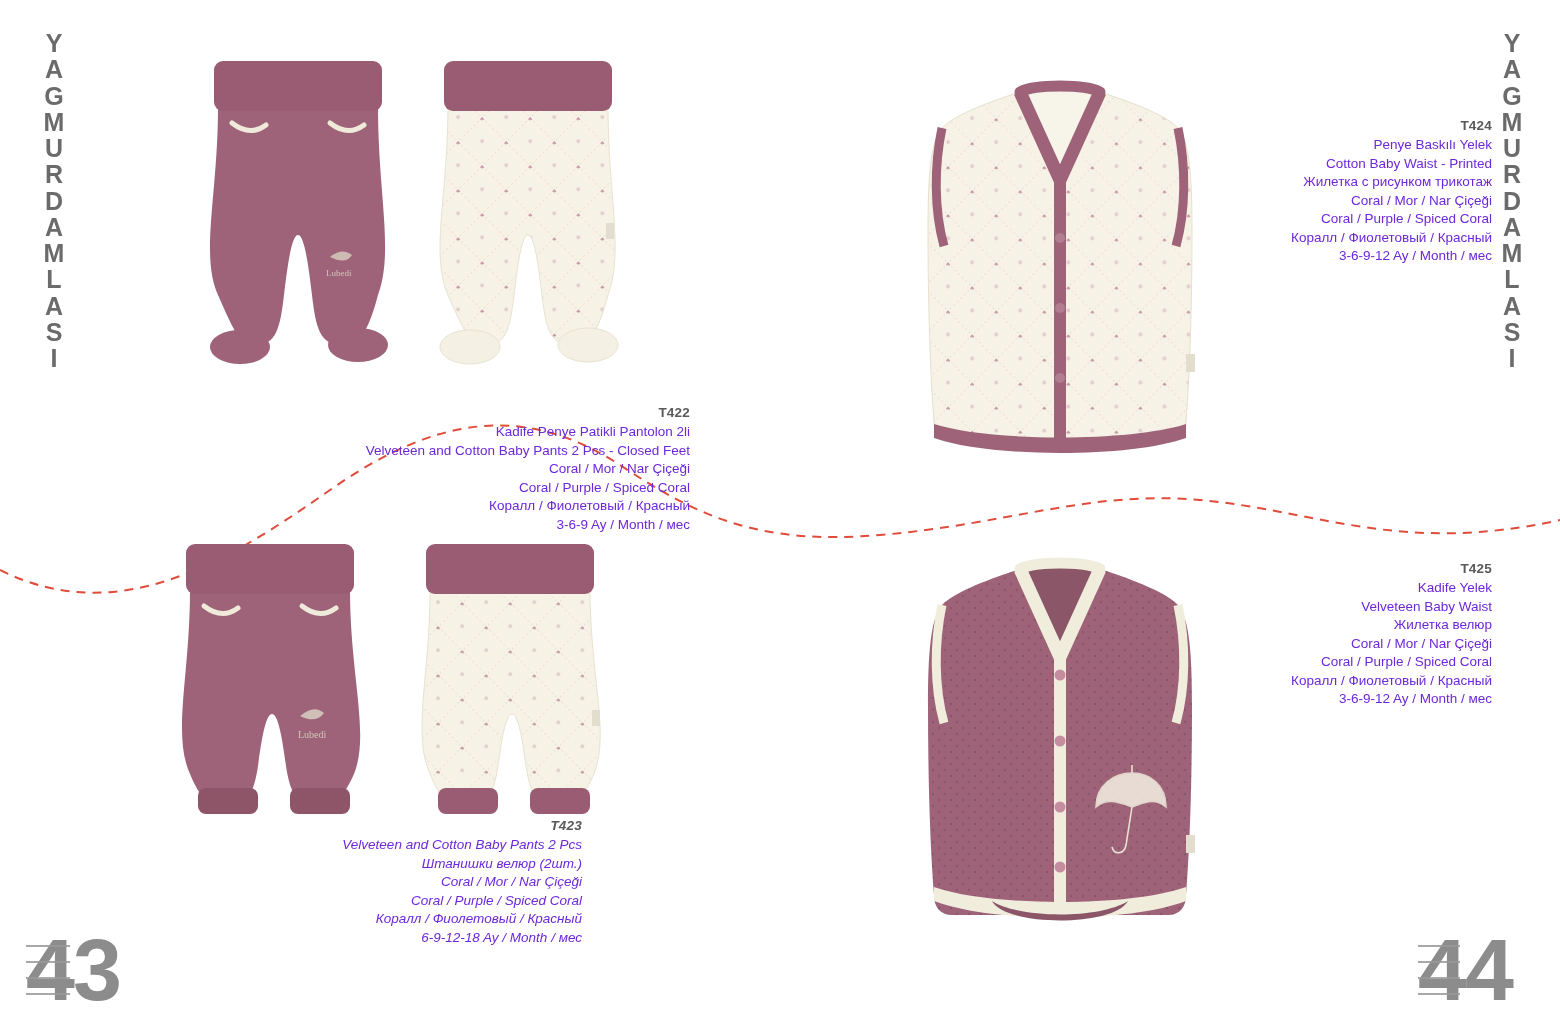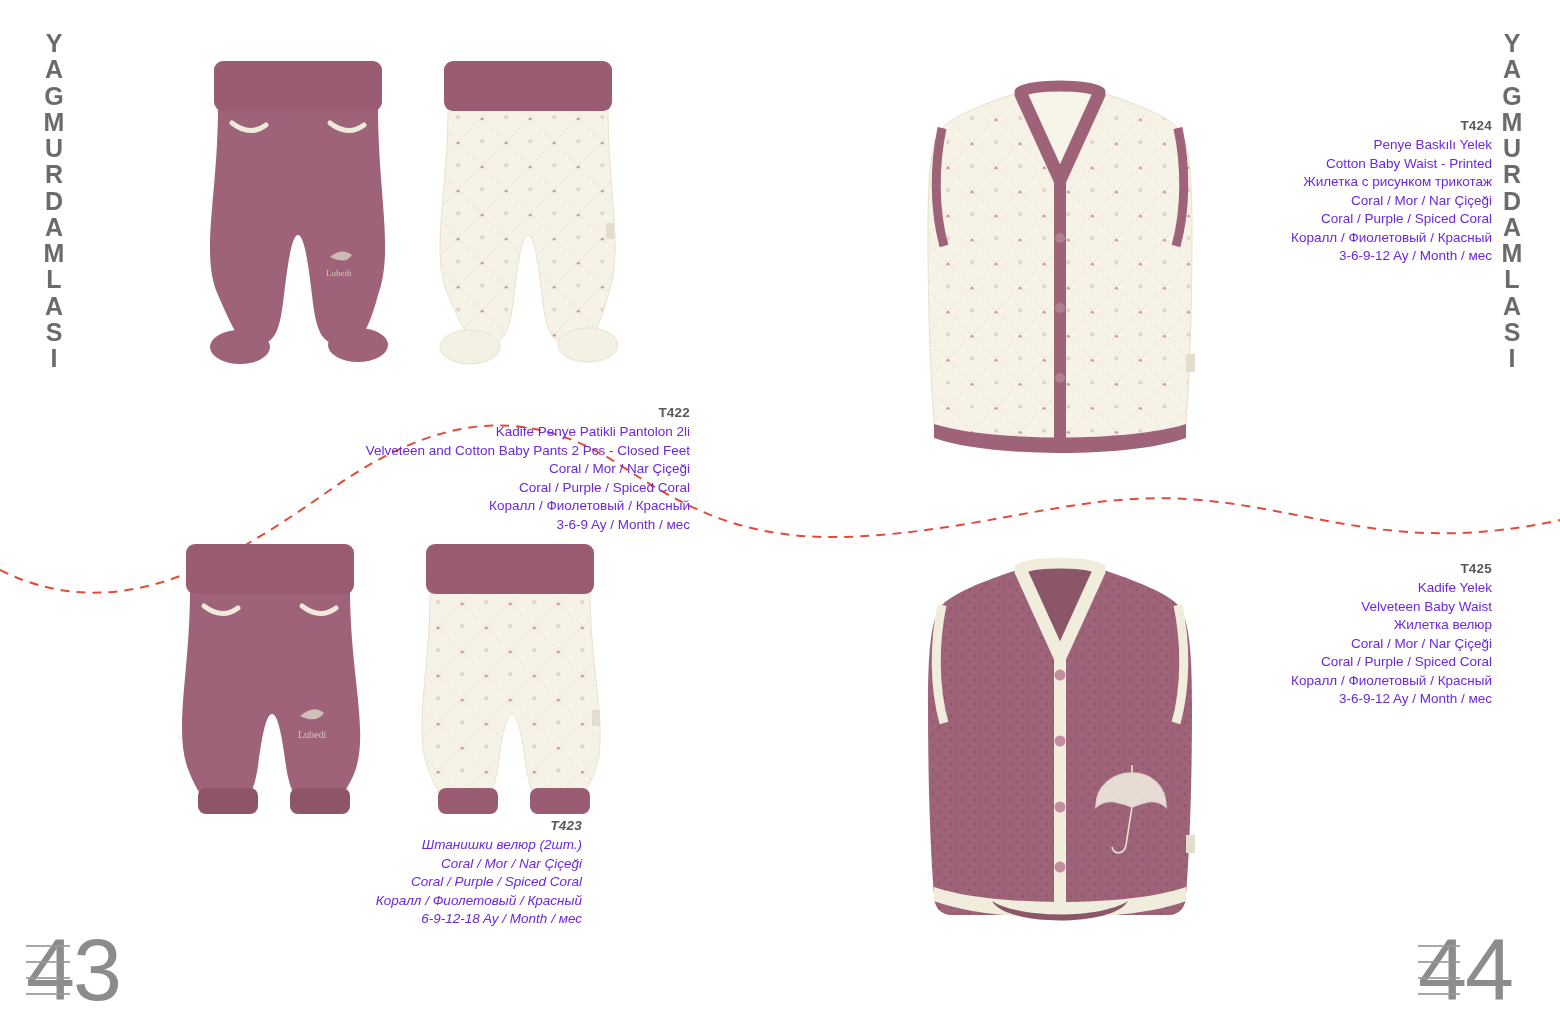--- a/index.html
+++ b/index.html
@@ -27,21 +27,21 @@
   }
   .brand-vert span { display:block; }
   .brand-left  { left:24px; }
   .brand-right { left:1482px; }
 
   
   .page-num {
     position:absolute;
     bottom:10px;
     font-size:88px;
-    font-weight:normal;
+    font-weight:bold;
     color:#8c8c8c;
     line-height:1;
     letter-spacing:-2px;
   }
   .page-num-left  { left:26px; }
   .page-num-right { left:1418px; }
 
   
   .wave { position:absolute; left:0; top:370px; width:1560px; height:260px; }
 
@@ -177,20 +177,21 @@
              C186,276 194,266 204,244 C220,204 200,146 200,60 Z" fill="url(#floralGrid)" stroke="#e8e2cf" stroke-width="1"></path>
     <rect x="36" y="14" width="168" height="50" rx="9" fill="#9a5c72"></rect>
     <rect x="48" y="258" width="60" height="26" rx="8" fill="#9a5c72"></rect>
     <rect x="140" y="258" width="60" height="26" rx="8" fill="#9a5c72"></rect>
     <rect x="202" y="180" width="8" height="16" fill="#e2ddcc"></rect>
   </g>
 </svg>
 
 <div class="block txt-left" style="left:162px; top:818px; width:420px;font-style:italic;">
   <div class="code">T423</div>
+  <div class="desc-line">Velveteen and Cotton Baby Pants 2 Pcs</div>
   <div class="desc-line">Штанишки велюр (2шт.)</div>
   <div class="desc-line">Coral / Mor / Nar Çiçeği</div>
   <div class="desc-line">Coral / Purple / Spiced Coral</div>
   <div class="desc-line">Коралл / Фиолетовый /  Красный</div>
   <div class="desc-line">6-9-12-18 Ay / Month / мес</div>
 </div>
 
 <svg class="art" style="left:900px; top:70px;" width="320" height="400">
 
   <path d="M120,22 C95,30 55,44 42,58 C30,72 28,110 28,160 C28,230 30,300 34,352

